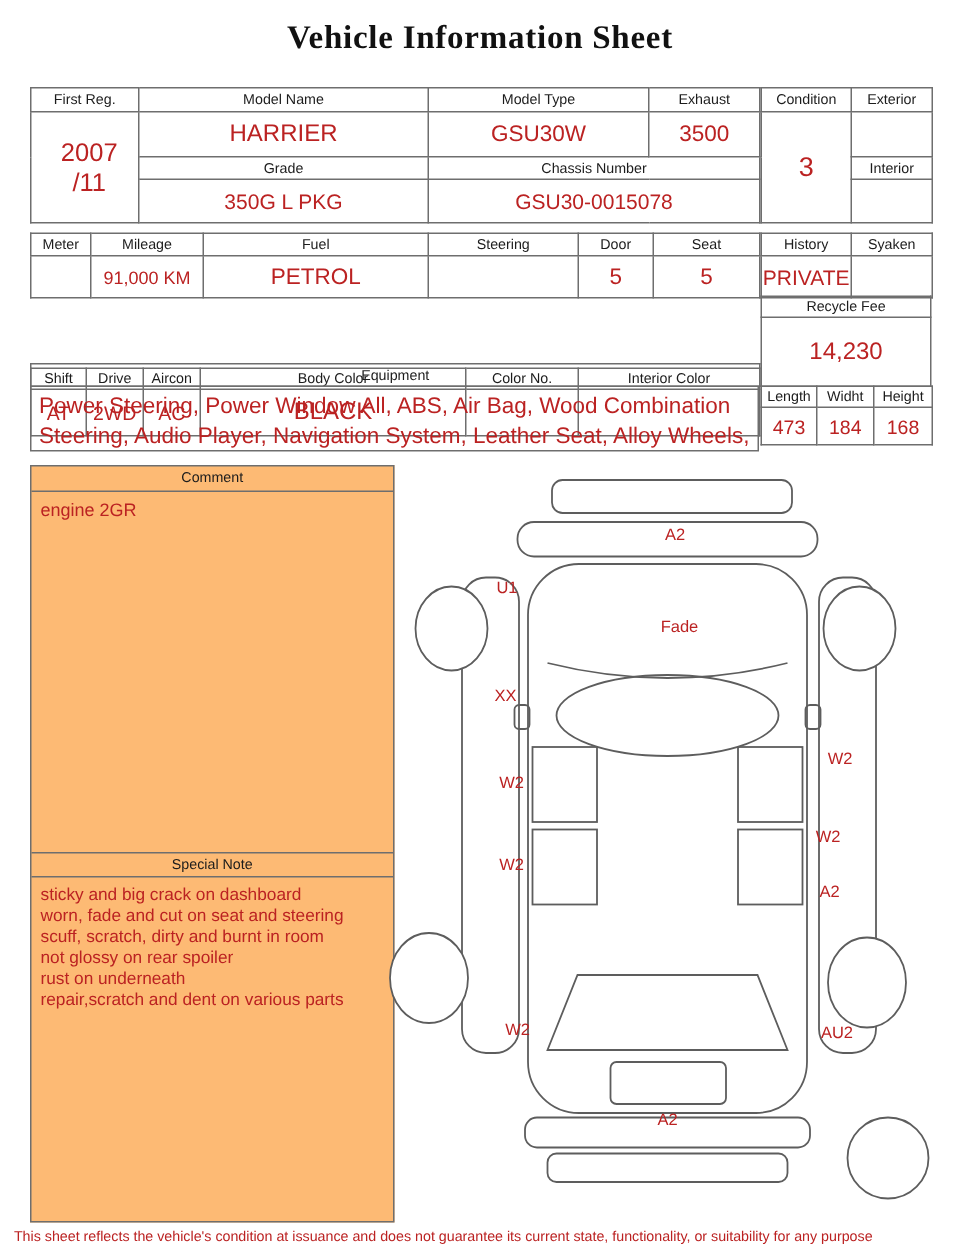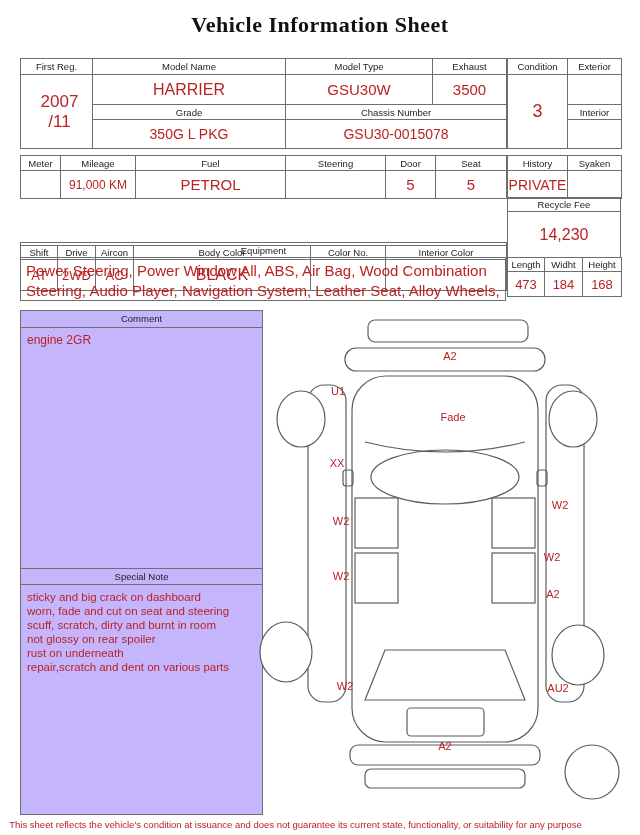--- a/index.html
+++ b/index.html
@@ -21,21 +21,21 @@
   .fs18 { font-size:18px; } .fs17 { font-size:17px; } .fs16 { font-size:16px; }
   .fs15 { font-size:15px; } .fs14 { font-size:14px; } .fs12 { font-size:12px; }
   .fs11 { font-size:14px;margin-top:16px; }
   .left { text-align:center; padding-left:6px; }
   .firstreg { line-height:1.15; }
   .equip-box {
     position:absolute; border:1px solid #6e6e6e; width:486px; height:44px;
     color:#bb2222; font-size:15px; line-height:1.35; padding:3px 5px;
     text-align:left; overflow:hidden;
   }
-  .box { border:1px solid #6e6e6e; background:#c4b5fd; }
+  .box { border:1px solid #6e6e6e; background:#fdba74; }
   .box-h {
     height:17px; line-height:16px; text-align:center; font-size:9.5px; color:#1c1c1c;
     border-bottom:1px solid #6e6e6e;
   }
   .sn-h { border-top:1px solid #6e6e6e; }
   .comment-body { height:240px; padding:5px 6px; color:#bb2222; font-size:12px; text-align:left; }
   .sn-body { padding:5px 6px; color:#bb2222; font-size:11.5px; line-height:1.22; text-align:left; }
   .footer {
     position:absolute; left:0; top:819px; width:591px; text-align:center;
     color:#bb2222; font-size:9.5px;

